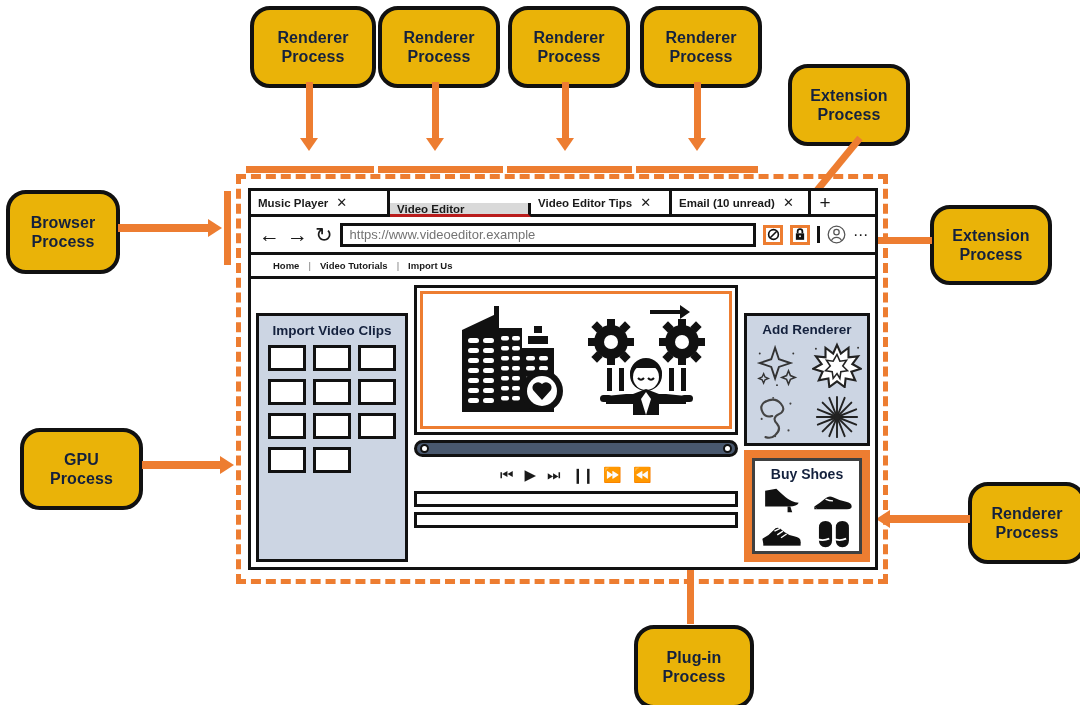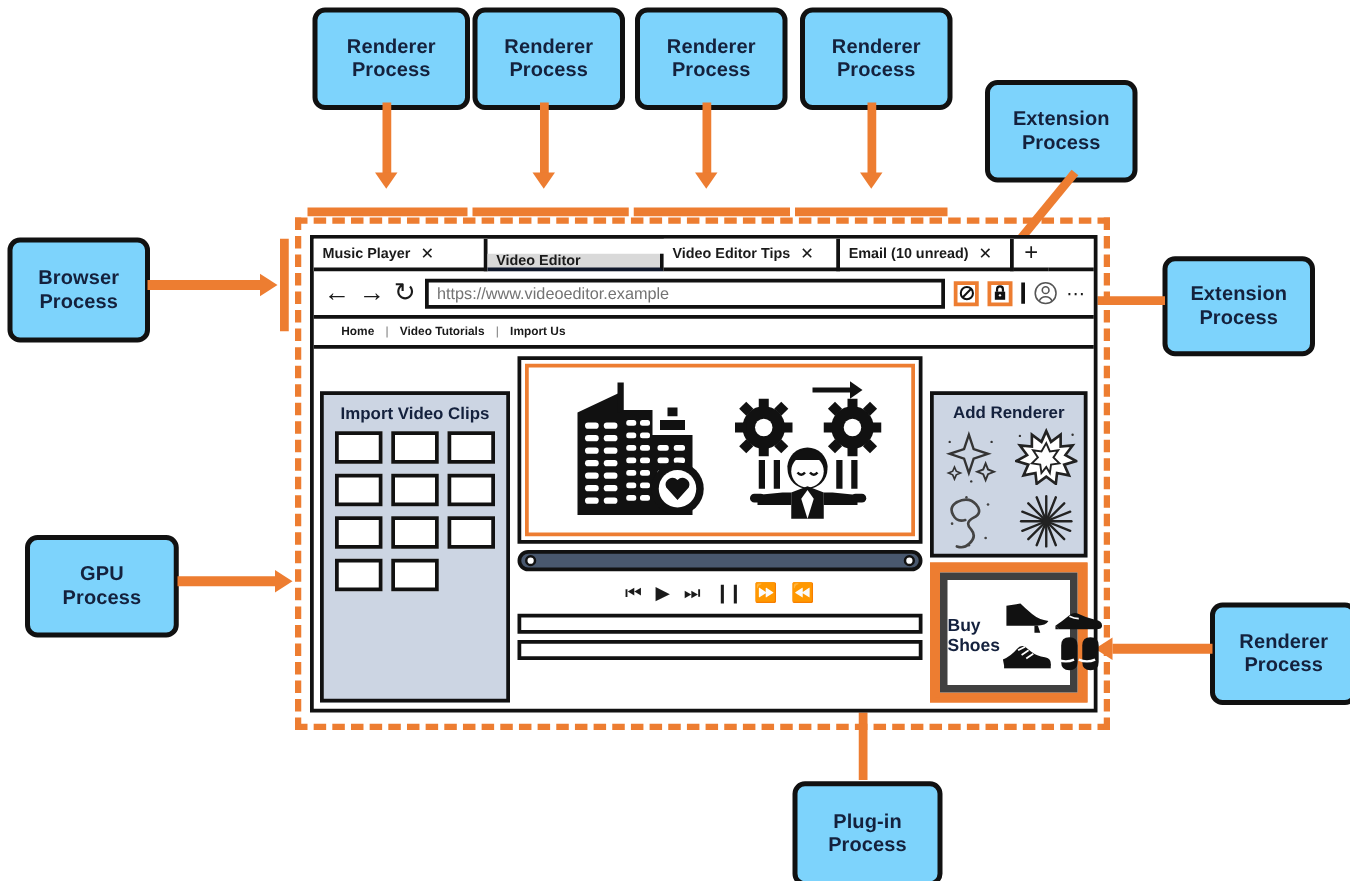--- a/index.html
+++ b/index.html
@@ -1,20 +1,20 @@
 <!DOCTYPE html>
 <html><head>
 <meta charset="utf-8">
 <style>
   html,body{margin:0;padding:0;background:#ffffff;}
   body{width:1080px;height:705px;position:relative;overflow:hidden;
        font-family:"Liberation Sans","DejaVu Sans",sans-serif;color:#1a1a1a;}
 
   
-  .callout{position:absolute;border:4px solid #111;border-radius:10px;background:#7dd3fc;
+  .callout{position:absolute;border:4px solid #111;border-radius:20px;background:#eab308;
            display:flex;align-items:center;justify-content:center;text-align:center;
            font-weight:700;font-size:16px;line-height:1.2;color:#14213d;letter-spacing:.1px;}
   .callout span{display:block;}
 
   
   .oline{position:absolute;background:#ED7D31;}
   .otri{position:absolute;width:0;height:0;}
   .tri-down{border-left:9px solid transparent;border-right:9px solid transparent;border-top:13px solid #ED7D31;}
   .tri-up{border-left:9px solid transparent;border-right:9px solid transparent;border-bottom:13px solid #ED7D31;}
   .tri-right{border-top:9px solid transparent;border-bottom:9px solid transparent;border-left:14px solid #ED7D31;}
@@ -26,21 +26,21 @@
 
   
   #browser{position:absolute;left:248px;top:188px;width:630px;height:382px;
      border:3px solid #111;background:#fff;box-sizing:border-box;}
 
   
   #tabstrip{display:flex;height:26px;align-items:stretch;}
   .tab{border-right:3px solid #111;border-bottom:3px solid #111;background:#fff;
        display:flex;align-items:center;gap:6px;padding:0 7px;
        font-size:11.5px;font-weight:700;white-space:nowrap;}
-  .tab.active{background:#d9d9d9;border-bottom:3px solid #0f172a;margin-top:12px;}
+  .tab.active{background:#d9d9d9;border-bottom:3px solid #b91c1c;margin-top:12px;}
   .tab .x{font-size:13px;font-weight:600;margin-left:2px;}
   .tab-fill{flex:1;border-bottom:3px solid #111;}
   .newtab{width:28px;border-bottom:3px solid #111;display:flex;align-items:center;
           justify-content:center;font-size:19px;font-weight:500;}
 
   
   #addrrow{height:38px;display:flex;align-items:center;padding:0 8px;gap:7px;
            border-bottom:3px solid #111;box-sizing:border-box;}
   .navbtn{font-size:21px;font-weight:500;line-height:1;}
   #urlbox{flex:1;height:24px;border:3px solid #111;background:#fff;display:flex;align-items:center;
@@ -76,22 +76,22 @@
   #transport{height:24px;display:flex;align-items:center;justify-content:center;gap:11px;
              font-size:15px;line-height:1;}
   .track{height:16px;border:3px solid #111;background:#fff;box-sizing:border-box;}
 
   
   #rightcol{width:126px;display:flex;flex-direction:column;gap:4px;}
   #effects{flex:1;display:flex;flex-direction:column;align-items:center;padding-top:6px;}
   #effects h3{margin:0 0 2px;font-size:13.5px;font-weight:700;color:#14213d;}
   .fxgrid{display:grid;grid-template-columns:1fr 1fr;align-items:center;justify-items:center;flex:1;width:100%;}
   #adbox{height:112px;border:4px solid #ED7D31;background:#ED7D31;box-sizing:border-box;padding:4px;}
-  #adinner{height:100%;border:6px solid #404040;background:#fff;box-sizing:border-box;
-           display:flex;flex-direction:row;align-items:center;padding-top:5px;}
+  #adinner{height:100%;border:3px solid #404040;background:#fff;box-sizing:border-box;
+           display:flex;flex-direction:column;align-items:center;padding-top:5px;}
   #adinner h3{margin:0 0 2px;font-size:14px;font-weight:700;color:#14213d;}
   .shoegrid{display:grid;grid-template-columns:1fr 1fr;justify-items:center;align-items:center;flex:1;width:100%;}
   svg{display:block;}
 </style>
 </head>
 <body>
 
 <div class="callout" style="left:250px;top:6px;width:118px;height:74px;">
   <div>
     <span>Renderer</span>

